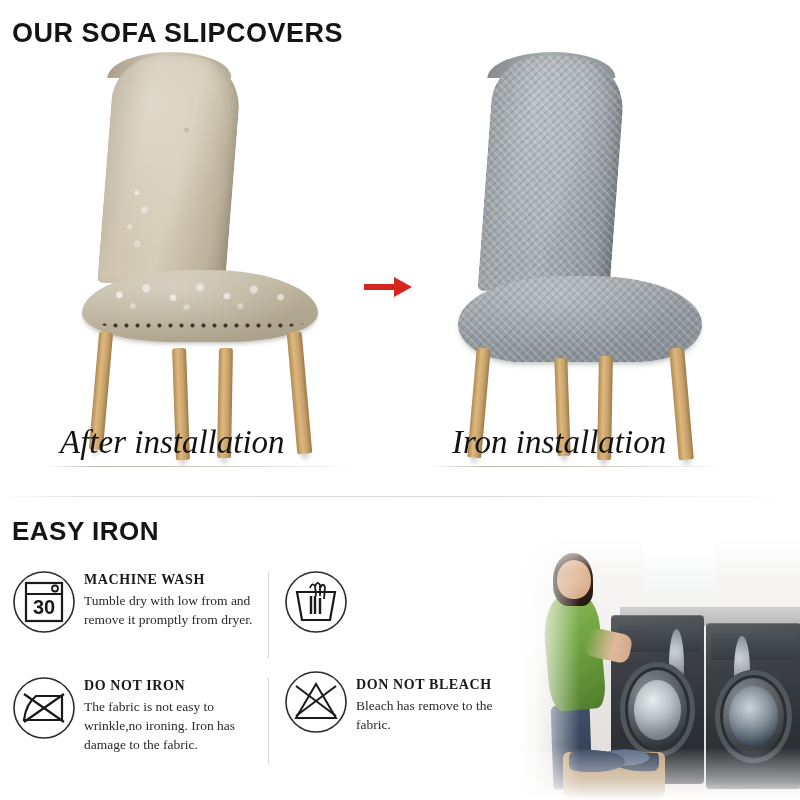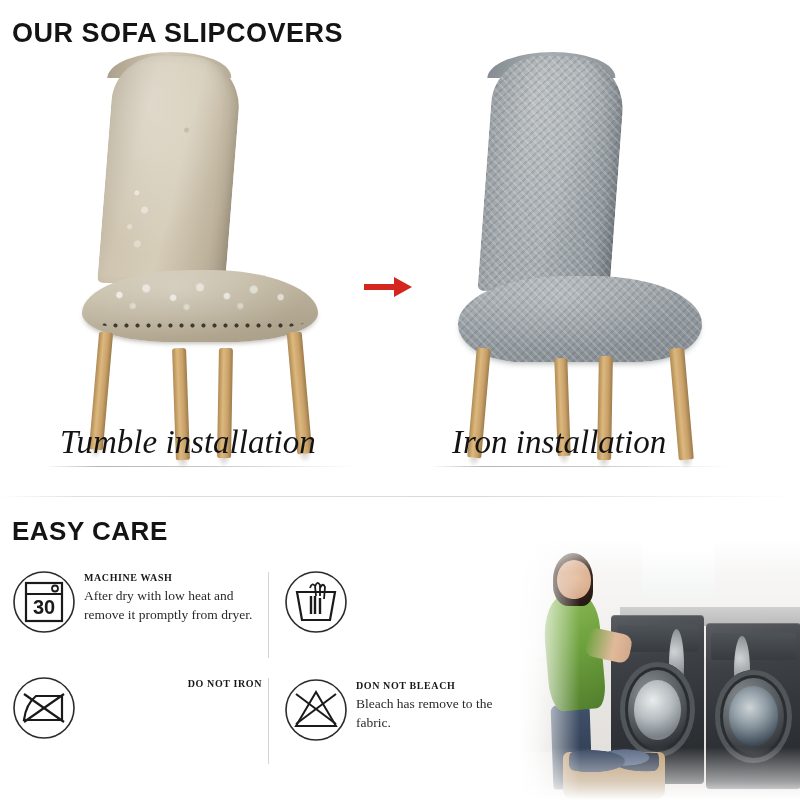--- a/index.html
+++ b/index.html
@@ -135,26 +135,26 @@
 
   
   #section-divider{position:absolute;left:0;top:496px;width:800px;height:1px;
     background:linear-gradient(90deg,rgba(215,212,208,0),#e2dfdb 10%,#ddd9d4 60%,rgba(215,212,208,0));}
 
   
   .care-grid{position:absolute;left:8px;top:568px;width:520px;height:212px;}
   .care-item{position:absolute;display:flex;align-items:flex-start;width:250px;}
   #care-0{left:4px;top:0;}
   #care-1{left:276px;top:0;}
-  #care-2{left:4px;top:106px;justify-content:space-between;}
-  #care-3{left:276px;top:108px;}
+  #care-2{left:4px;top:106px;}
+  #care-3{left:276px;top:100px;align-items:flex-end;}
   .care-icon{flex:0 0 auto;width:64px;height:64px;margin-right:8px;margin-top:2px;}
   .care-text{padding-top:4px;}
   .care-title{
-    font-family:"Liberation Serif",serif;font-weight:700;font-size:10px;
+    font-family:"Liberation Serif",serif;font-weight:700;font-size:14px;
     letter-spacing:.6px;color:#181818;margin-bottom:3px;white-space:nowrap;
   }
   .care-body{
     font-family:"Liberation Serif",serif;font-size:13.5px;line-height:1.42;
     color:#2a2a2a;width:172px;
   }
   .care-sep{position:absolute;width:1px;background:#d8d5d1;}
   #care-sep-v1{left:268px;top:572px;height:86px;}
   #care-sep-v2{left:268px;top:678px;height:86px;}
   #care-sep-v3{left:528px;top:572px;height:86px;}
@@ -239,48 +239,48 @@
       <div class="af-back-top"></div>
       <div class="af-back"></div>
       <div class="af-seat"></div>
       <div class="leg" style="left:20px;top:292px;width:14px;height:110px;transform:rotate(5deg);"></div>
       <div class="leg" style="left:104px;top:302px;width:13px;height:98px;transform:rotate(-2deg);"></div>
       <div class="leg" style="left:146px;top:300px;width:14px;height:104px;transform:rotate(1deg);"></div>
       <div class="leg" style="left:222px;top:292px;width:15px;height:112px;transform:rotate(-5deg);"></div>
     </div>
   </div>
 
-  <div class="caption" id="caption-before">Tumble installation</div>
+  <div class="caption" id="caption-before">After installation</div>
   <div class="caption-rule" id="rule-before"></div>
 
   <div class="caption" id="caption-after">Iron installation</div>
   <div class="caption-rule" id="rule-after"></div>
 
   <div id="section-divider"></div>
 
-  <div class="section-title" id="title-easycare">EASY CARE</div>
+  <div class="section-title" id="title-easycare">EASY IRON</div>
 
   <div class="care-sep" id="care-sep-v1"></div>
   <div class="care-sep" id="care-sep-v2"></div>
   <div class="care-sep" id="care-sep-v3"></div>
   <div class="care-sep" id="care-sep-v4"></div>
 
   <div class="care-grid">
 
     <div class="care-item" id="care-0">
       <svg class="care-icon" viewBox="0 0 64 64">
         <circle cx="32" cy="32" r="30" fill="none" stroke="#2b2b2b" stroke-width="1.6"></circle>
         <rect x="14" y="13" width="36" height="38" fill="none" stroke="#1a1a1a" stroke-width="2.2"></rect>
         <line x1="14" y1="24" x2="50" y2="24" stroke="#1a1a1a" stroke-width="2.2"></line>
         <circle cx="43" cy="18.5" r="3" fill="none" stroke="#1a1a1a" stroke-width="1.8"></circle>
         <text x="32" y="44" text-anchor="middle" font-family="Liberation Sans, sans-serif" font-size="20" font-weight="700" fill="#1a1a1a">30</text>
       </svg>
       <div class="care-text">
         <div class="care-title">MACHINE WASH</div>
-        <div class="care-body">After dry with low heat and remove it promptly from dryer.</div>
+        <div class="care-body">Tumble dry with low from and remove it promptly from dryer.</div>
       </div>
     </div>
 
     <div class="care-item" id="care-1">
       <svg class="care-icon" viewBox="0 0 64 64">
         <circle cx="32" cy="32" r="30" fill="none" stroke="#2b2b2b" stroke-width="1.6"></circle>
         <path d="M13 22 L51 22 L46 50 L18 50 Z" fill="none" stroke="#1a1a1a" stroke-width="2.2"></path>
         <path d="M26 18 q2 -6 5 -2 l1 10 M31 17 q2 -7 5 -2 l0 11 M36 18 q3 -6 5 -1 l-1 12" fill="none" stroke="#1a1a1a" stroke-width="1.8"></path>
         <path d="M27 26 l0 18 M31 26 l0 18 M36 28 l0 16" stroke="#1a1a1a" stroke-width="2.4"></path>
       </svg>
@@ -288,20 +288,21 @@
 
     <div class="care-item" id="care-2">
       <svg class="care-icon" viewBox="0 0 64 64">
         <circle cx="32" cy="32" r="30" fill="none" stroke="#2b2b2b" stroke-width="1.6"></circle>
         <path d="M12 44 L50 44 L50 20 L24 20 Q14 28 12 44 Z" fill="none" stroke="#1a1a1a" stroke-width="2.2"></path>
         <line x1="12" y1="18" x2="52" y2="46" stroke="#1a1a1a" stroke-width="2.2"></line>
         <line x1="52" y1="18" x2="12" y2="46" stroke="#1a1a1a" stroke-width="2.2"></line>
       </svg>
       <div class="care-text">
         <div class="care-title">DO NOT IRON</div>
+        <div class="care-body">The fabric is not easy to wrinkle,no ironing. Iron has damage to the fabric.</div>
       </div>
     </div>
 
     <div class="care-item" id="care-3">
       <svg class="care-icon" viewBox="0 0 64 64">
         <circle cx="32" cy="32" r="30" fill="none" stroke="#2b2b2b" stroke-width="1.6"></circle>
         <path d="M32 14 L52 48 L12 48 Z" fill="none" stroke="#1a1a1a" stroke-width="2"></path>
         <line x1="12" y1="16" x2="52" y2="46" stroke="#1a1a1a" stroke-width="2"></line>
         <line x1="52" y1="16" x2="12" y2="46" stroke="#1a1a1a" stroke-width="2"></line>
       </svg>

